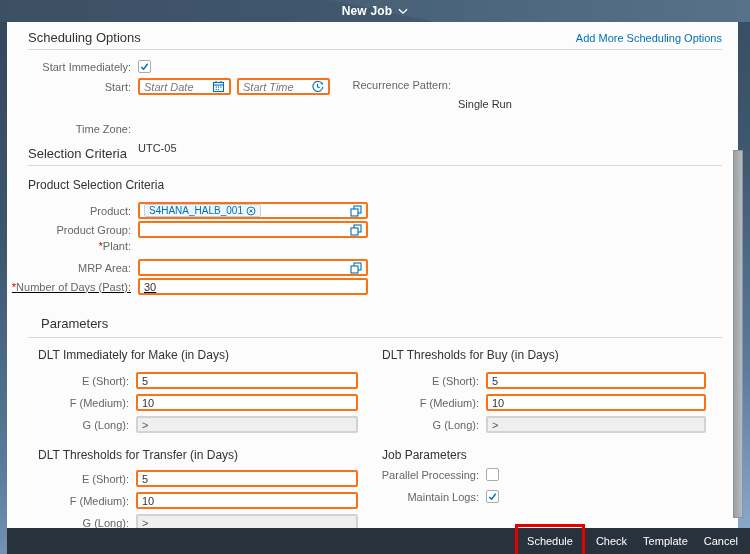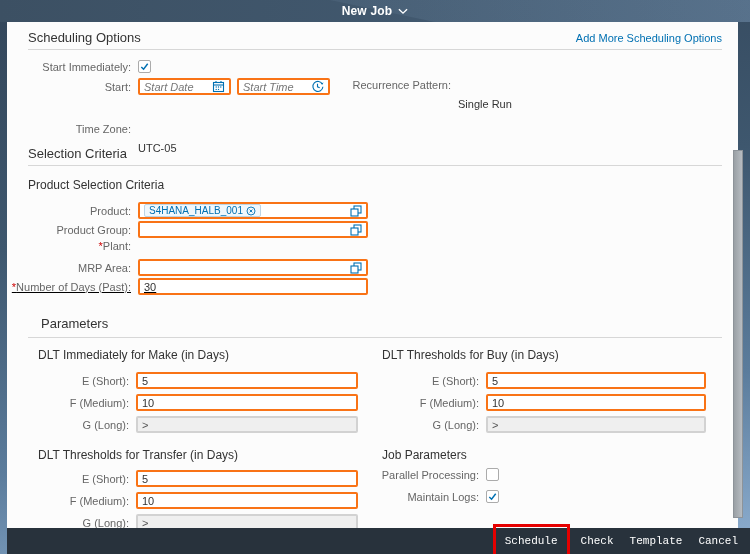--- a/index.html
+++ b/index.html
@@ -74,21 +74,21 @@
     border:1px solid #8d9399; cursor:grab;
   }
   
   .footer {
     position:absolute; left:7px; top:528px; width:743px; height:26px;
     background:#28323c; display:flex; align-items:center; justify-content:flex-end;
     padding-right:4px;
   }
   .footer-btn {
     background:transparent; border:none; color:#fff; font-size:11px;
-    font-family:Liberation Mono, monospace; padding:8px 8px; cursor:pointer; white-space:nowrap;
+    font-family:Liberation Sans, sans-serif; padding:8px 8px; cursor:pointer; white-space:nowrap;
   }
   .hl-box { border:3px solid #e60000; padding:0 1px; margin-right:3px; display:flex; align-items:center; }
 </style>
 </head>
 <body>
 
 <div class="stage">
 
   <div class="shell-header">
     <div class="shell-title">

